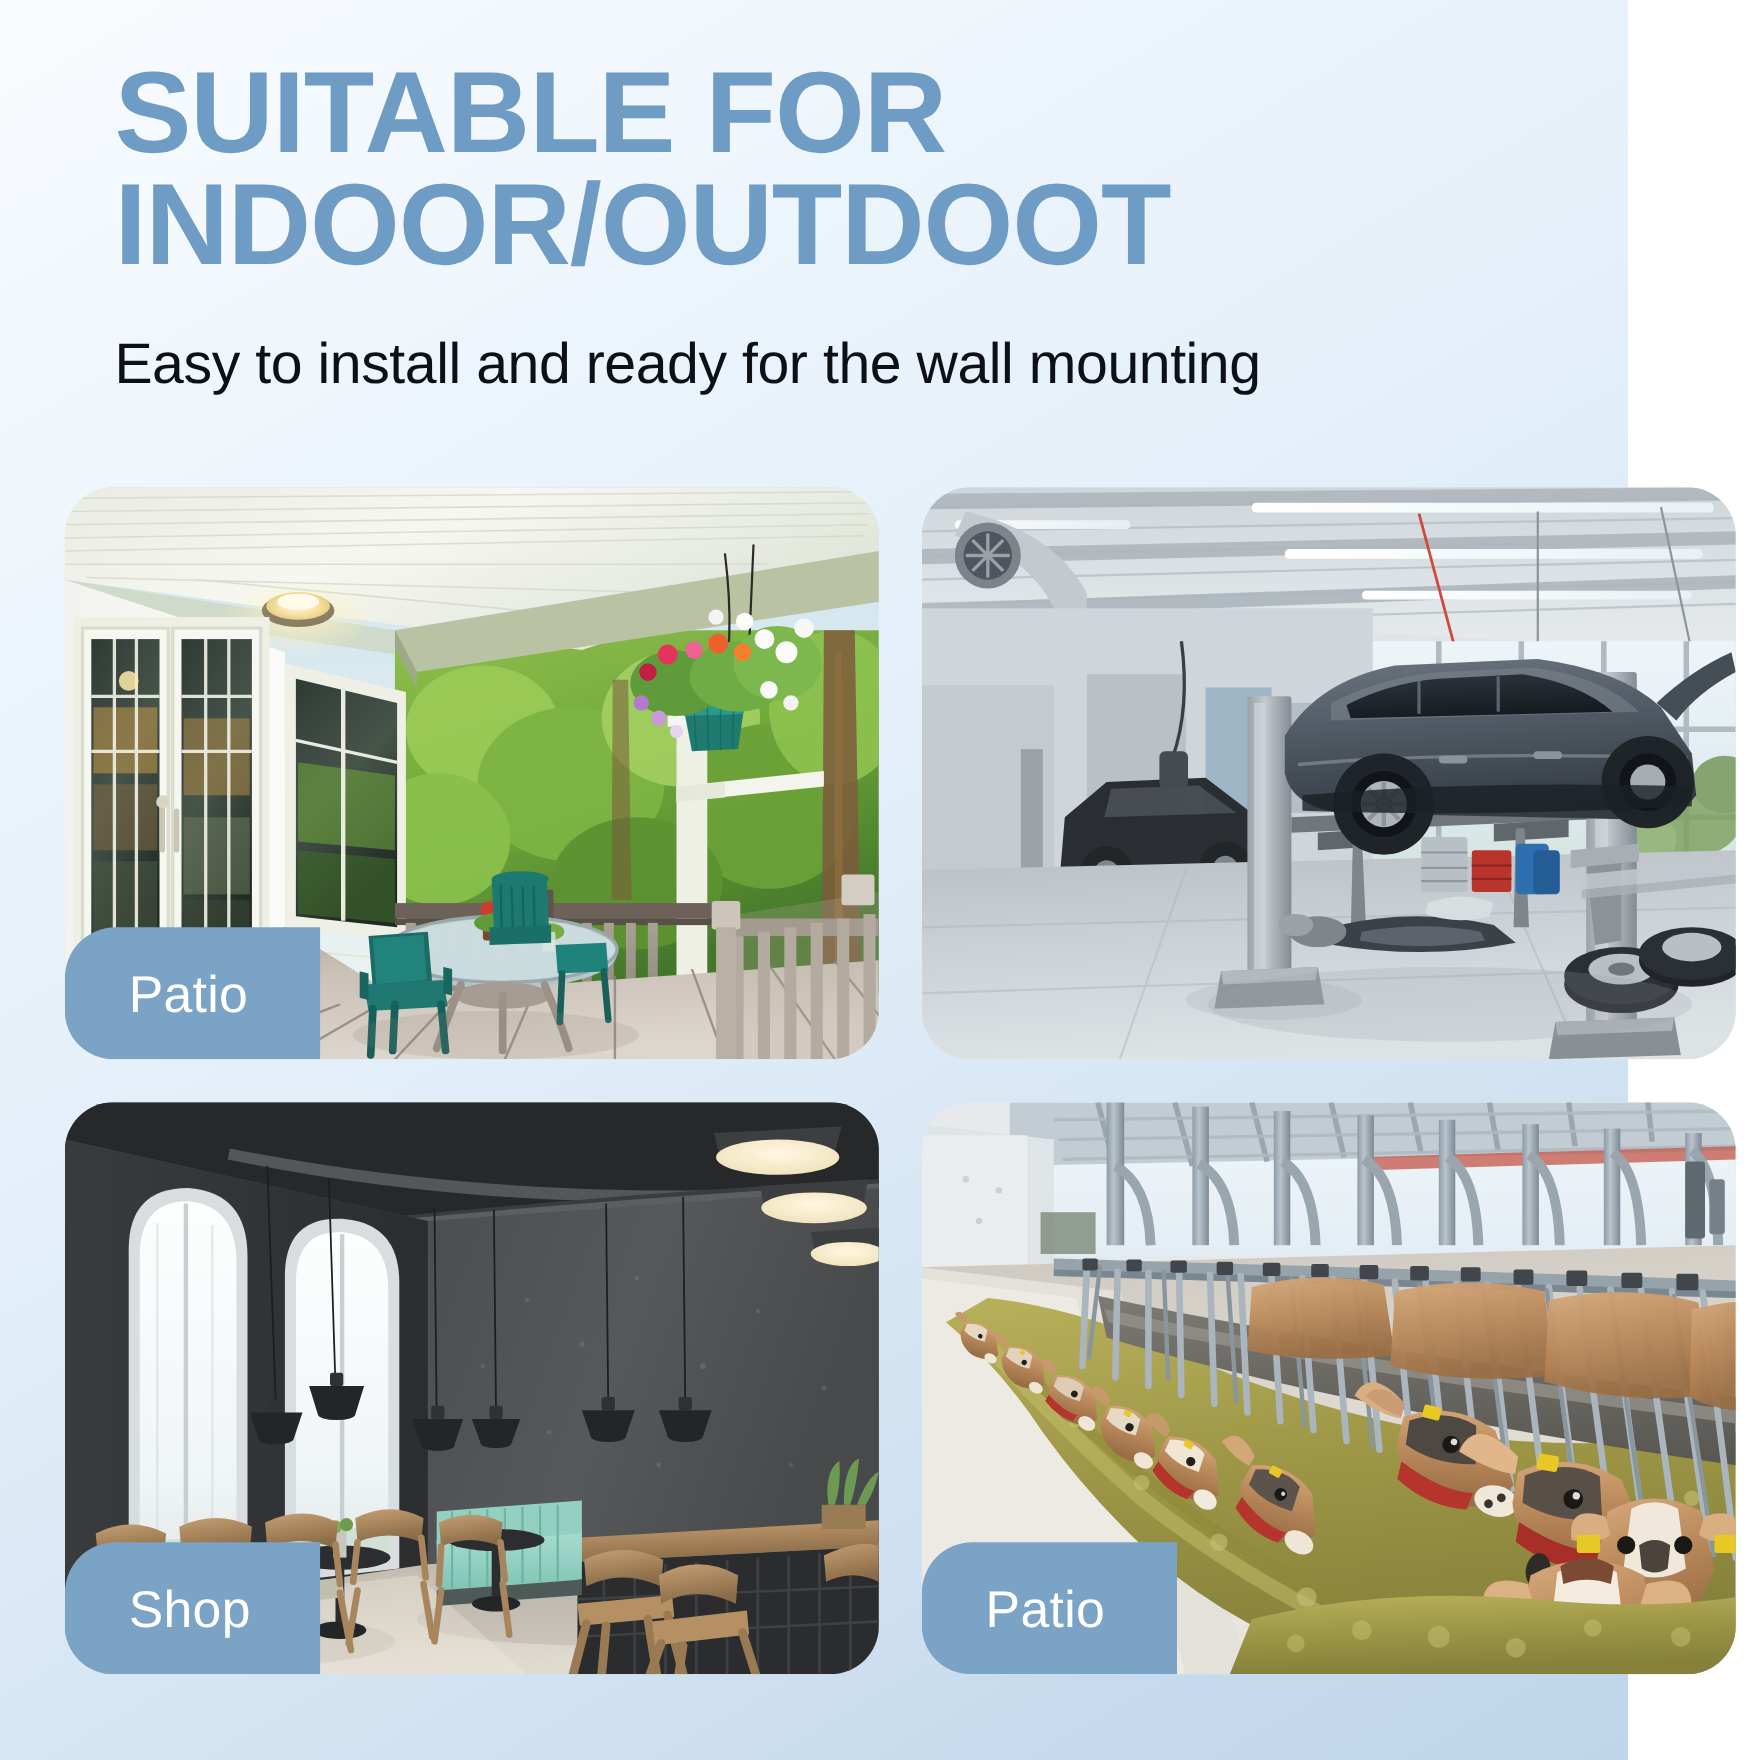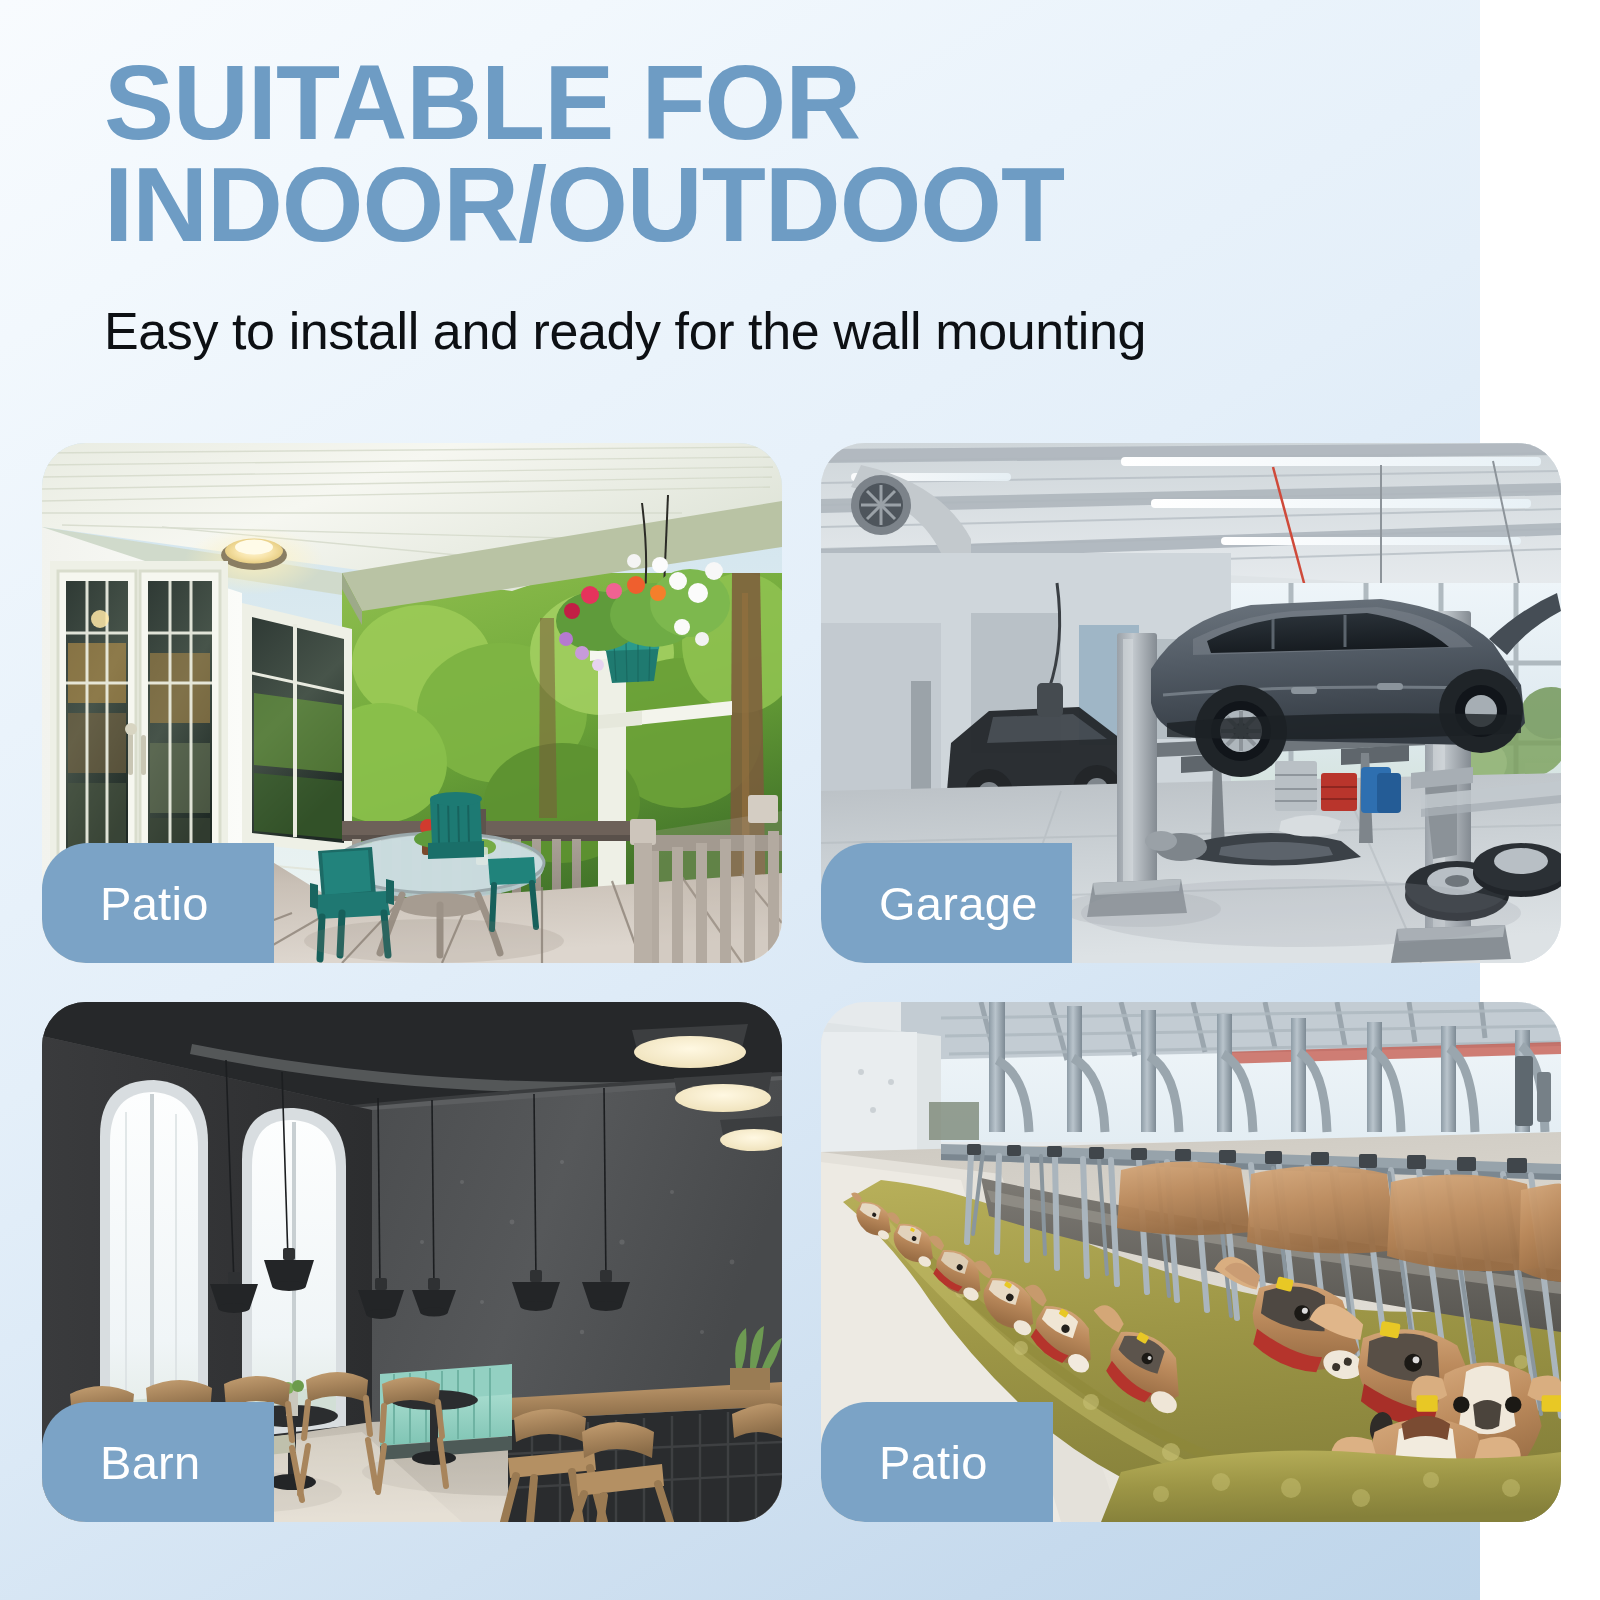--- a/index.html
+++ b/index.html
@@ -38,21 +38,21 @@
     font-size:52px;
     font-weight:normal;
     color:#0d1014;
     letter-spacing:-0.4px;
     white-space:nowrap;
   }
 
   
   #grid {
     position:absolute;
-    left:42px; top:443px;
+    left:59px; top:443px;
     width:1496px; height:1090px;
     display:grid;
     grid-template-columns:740px 740px;
     grid-template-rows:520px 520px;
     column-gap:16px;
     row-gap:30px;
     gap:39px;
   }
 
   .card {
@@ -609,23 +609,20 @@
           <path d="M236 140 Q244 200 228 246" stroke="#3a3f44" stroke-width="3" fill="none"></path>
           <rect x="216" y="240" width="26" height="34" rx="5" fill="#454b50"></rect>
 
           <path d="M600 352 L740 338 L740 352 L600 366 Z" fill="#c2c9ce" opacity="0.85"></path>
           <path d="M600 366 L740 352 L740 360 L600 374 Z" fill="#a9b0b6" opacity="0.8"></path>
 
           <ellipse cx="480" cy="470" rx="220" ry="34" fill="#9aa1a7" opacity="0.22"></ellipse>
           <ellipse cx="320" cy="466" rx="80" ry="18" fill="#9aa1a7" opacity="0.2"></ellipse>
         </g>
       </svg>
-      <div class="badge">
-        <span class="badge-label">Garage</span>
-      </div>
     </div>
 
     <div class="card">
       <svg class="scene" viewBox="0 0 740 520" preserveAspectRatio="xMidYMid slice">
         <defs>
           <linearGradient id="sWallL" x1="0" y1="0" x2="1" y2="0">
             <stop offset="0" stop-color="#3a3b3d"></stop>
               <stop offset="1" stop-color="#2c2d2f"></stop>
           </linearGradient>
           <linearGradient id="sWallR" x1="0" y1="0" x2="1" y2="0.3">
@@ -863,21 +860,21 @@
               <path d="M542 492 L532 520"></path>
                 <path d="M616 482 L628 520"></path>
               <path d="M562 494 L558 520"></path>
             </g>
 
             <path d="M690 412 Q724 396 740 404 L740 436 Q716 424 692 436 Z" fill="url(#sWood)"></path>
           </g>
         </g>
       </svg>
       <div class="badge">
-        <span class="badge-label">Barn</span>
+        <span class="badge-label">Shop</span>
       </div>
     </div>
 
     <div class="card">
       <svg class="scene" viewBox="0 0 740 520" preserveAspectRatio="xMidYMid slice">
         <defs>
           <linearGradient id="bSky" x1="0" y1="0" x2="0" y2="1">
             <stop offset="0" stop-color="#f2f7fa"></stop>
               <stop offset="1" stop-color="#e3edf3"></stop>
           </linearGradient>

